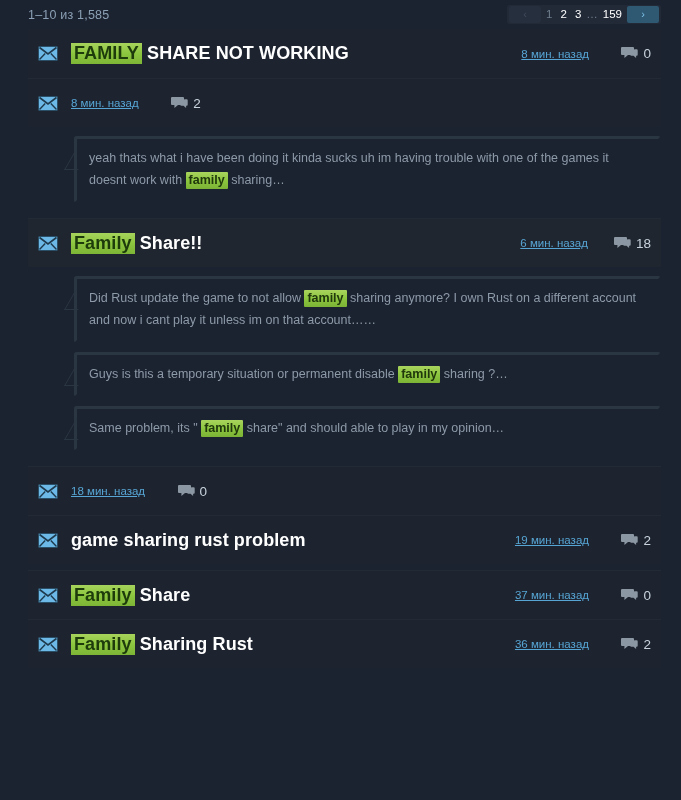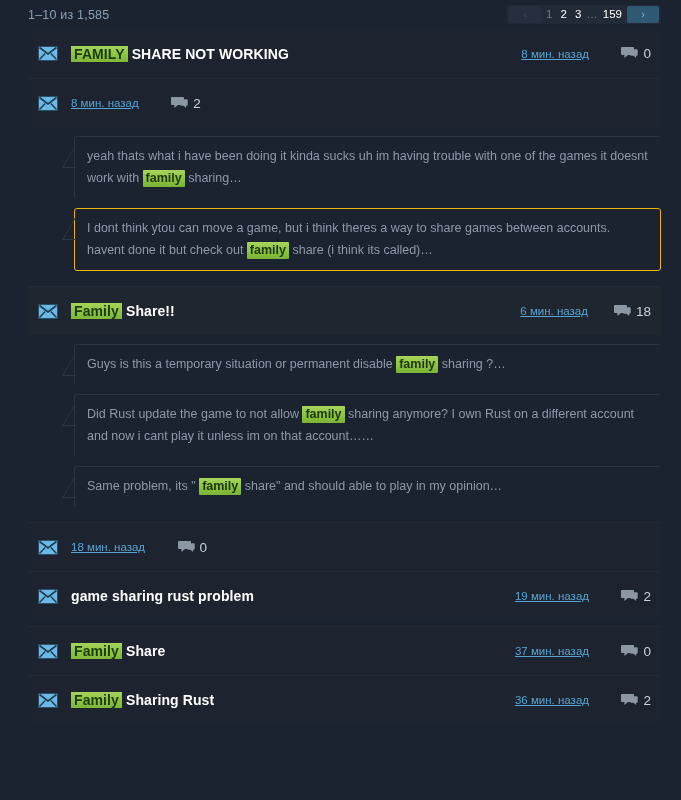--- a/index.html
+++ b/index.html
@@ -98,21 +98,21 @@
     flex: 0 0 auto;
     width: 20px;
     height: 15px;
     margin-right: 13px;
     position: relative;
   }
   .env-icon svg { display: block; }
 
   .topic-title {
     flex: 1 1 auto;
-    font-size: 14px;
+    font-size: 18px;
     font-weight: bold;
     color: #ffffff;
     white-space: nowrap;
     overflow: hidden;
     letter-spacing: .1px;
   }
 
   .hl {
     background: linear-gradient(to bottom, #a9d45e 0%, #8cc63f 50%, #7cb335 100%);
     color: #1d3b0b;
@@ -150,21 +150,21 @@
     font-weight: normal;
   }
 
   
   .blurb-wrap {
     position: relative;
     margin: 9px 0 9px 46px;
   }
   .blurb {
     position: relative;
-    border: 1px solid #eab308;
+    border: 3px solid #eab308;
     border-radius: 3px;
     background: transparent;
     padding: 8px 12px 9px 12px;
     color: #8d9aa8;
     font-size: 12.5px;
     line-height: 22px;
   }
   .blurb.faded {
     border-color: transparent;
     border-top-color: #2b3643;
@@ -253,23 +253,20 @@
               <path d="M6.6 10.2 h6.2 a1 1 0 0 0 1 -1 v-1.2 l2.2 1.9 v-1.9 a1 1 0 0 0 0 0" fill="none"></path>
               <path d="M13.4 3.2 h2.3 a1 1 0 0 1 1 1 v4.6 a1 1 0 0 1 -1 1 h-0.6 v2.2 l-2.6 -2.2 h-3.2" fill="#8b97a3"></path>
             </svg>
           </span>
           <span class="reply-count">2</span>
         </div>
       </div>
       <div class="blurb-wrap">
         <div class="blurb bodytext faded"><span>yeah thats what i have been doing it kinda sucks uh im having trouble with one of the games it doesnt work with </span><span class="hl">family</span><span> sharing…</span></div>
       </div>
-      <div class="blurb-wrap">
-        <div class="blurb bodytext"><span>I dont think ytou can move a game, but i think theres a way to share games between accounts. havent done it but check out </span><span class="hl">family</span><span> share (i think its called)…</span></div>
-      </div>
       <div class="gap-sm"></div>
       <div class="topic-row highlight">
         <div class="env-icon">
           <svg width="20" height="15" viewBox="0 0 20 15">
             <rect x="0.5" y="0.5" width="19" height="14" rx="1" fill="#6cb9e8" stroke="#2a4e66"></rect>
             <path d="M1.5 1.5 L10 8 L18.5 1.5" fill="none" stroke="#1f3a4d" stroke-width="1.6"></path>
             <path d="M1.5 13.5 L7.2 7.4 M18.5 13.5 L12.8 7.4" fill="none" stroke="#1f3a4d" stroke-width="1.4"></path>
           </svg>
         </div>
         <div class="topic-title"><span class="hl">Family</span> Share!!</div>
@@ -279,24 +276,24 @@
             <svg width="17" height="15" viewBox="0 0 17 15">
               <path d="M1 1 h11 a1 1 0 0 1 1 1 v6 a1 1 0 0 1 -1 1 h-5 l-3.6 3 v-3 h-2.4 a1 1 0 0 1 -1 -1 v-6 a1 1 0 0 1 1 -1 z" fill="#8b97a3"></path>
               <path d="M6.6 10.2 h6.2 a1 1 0 0 0 1 -1 v-1.2 l2.2 1.9 v-1.9 a1 1 0 0 0 0 0" fill="none"></path>
               <path d="M13.4 3.2 h2.3 a1 1 0 0 1 1 1 v4.6 a1 1 0 0 1 -1 1 h-0.6 v2.2 l-2.6 -2.2 h-3.2" fill="#8b97a3"></path>
             </svg>
           </span>
           <span class="reply-count">18</span>
         </div>
       </div>
       <div class="blurb-wrap">
+        <div class="blurb bodytext faded"><span>Did Rust update the game to not allow </span><span class="hl">family</span><span> sharing anymore? I own Rust on a different account and now i cant play it unless im on that account……</span></div>
+      </div>
+      <div class="blurb-wrap">
         <div class="blurb bodytext faded"><span>Guys is this a temporary situation or permanent disable </span><span class="hl">family</span><span> sharing ?…</span></div>
-      </div>
-      <div class="blurb-wrap">
-        <div class="blurb bodytext faded"><span>Did Rust update the game to not allow </span><span class="hl">family</span><span> sharing anymore? I own Rust on a different account and now i cant play it unless im on that account……</span></div>
       </div>
       <div class="blurb-wrap">
         <div class="blurb bodytext faded"><span>Same problem, its " </span><span class="hl">family</span><span> share" and should able to play in my opinion…</span></div>
       </div>
       <div class="gap-sm"></div>
       <div class="topic-row">
         <div class="env-icon">
           <svg width="20" height="15" viewBox="0 0 20 15">
             <rect x="0.5" y="0.5" width="19" height="14" rx="1" fill="#6cb9e8" stroke="#2a4e66"></rect>
             <path d="M1.5 1.5 L10 8 L18.5 1.5" fill="none" stroke="#1f3a4d" stroke-width="1.6"></path>

